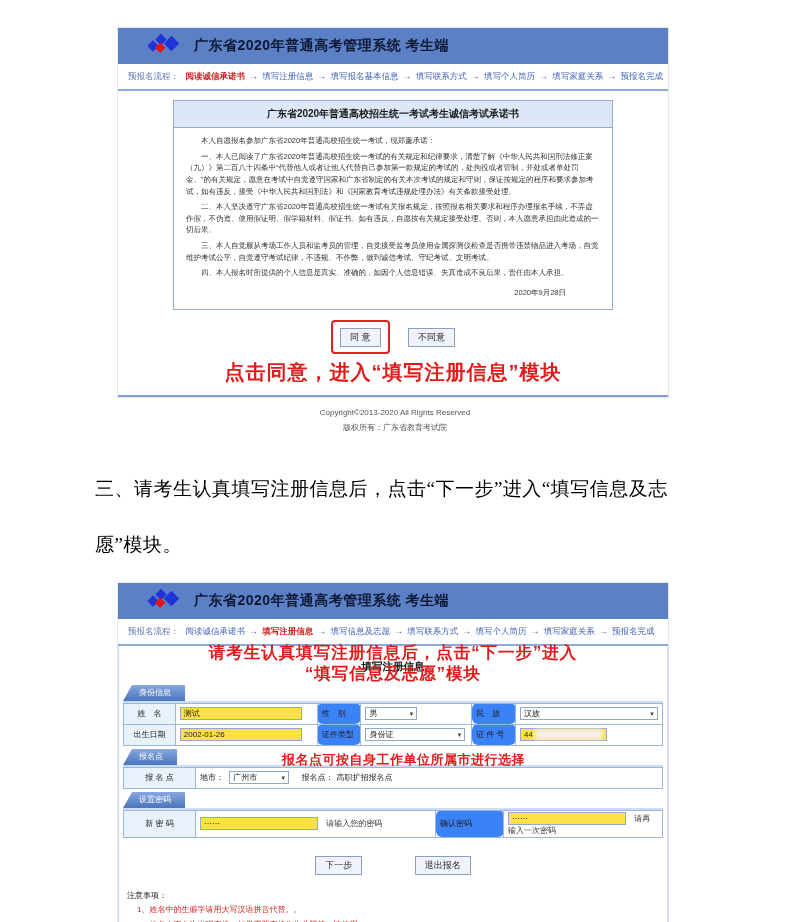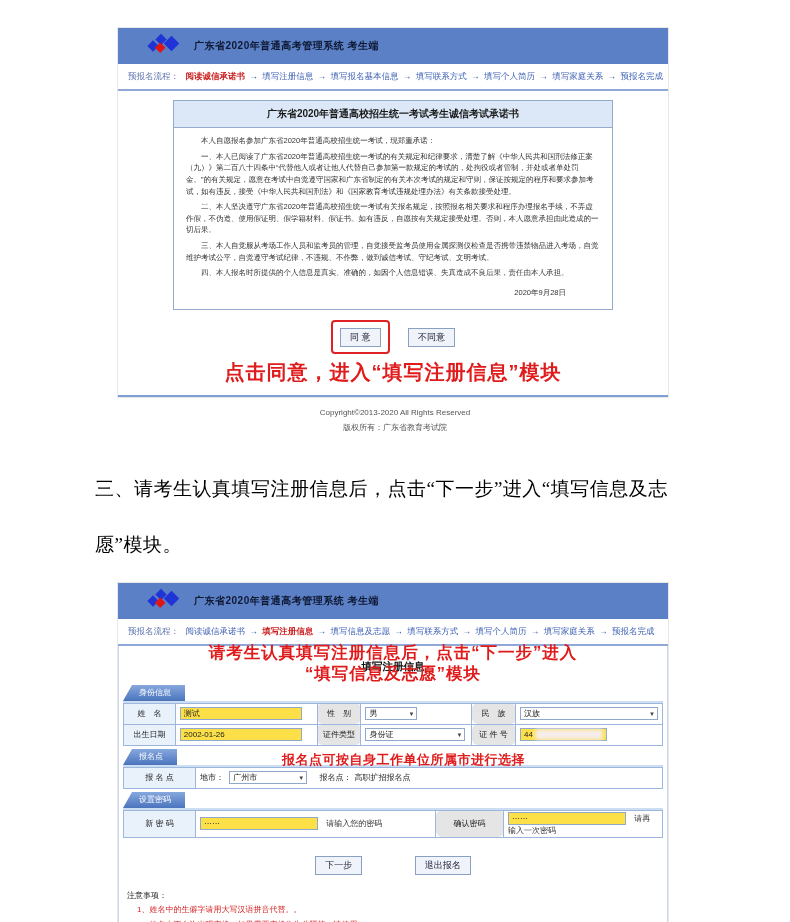--- a/index.html
+++ b/index.html
@@ -4,21 +4,21 @@
 <style>
   * { margin:0; padding:0; box-sizing:border-box; }
   body { background:#ffffff; width:790px; height:922px; font-family:"Liberation Sans","DejaVu Sans",sans-serif; overflow:hidden; }
   .page { position:relative; width:790px; height:922px; background:#fff; }
 
   .shot { width:550px; margin-left:118px; background:#fff; }
   .shot1 { margin-top:28px; box-shadow:0 0 0 1px #e8e8e8; }
   .shot2 { margin-top:10px; box-shadow:0 0 0 1px #e8e8e8; position:relative; }
 
   .shot-header { height:36px; background:#5b80c5; display:flex; align-items:center; padding-left:28px; gap:12px; }
-  .shot-title { font-weight:bold; font-size:10px; color:#0e1833; letter-spacing:0.5px; }
+  .shot-title { font-weight:bold; font-size:14px; color:#0e1833; letter-spacing:0.5px; }
 
   .flow-row { padding:7px 10px 6px 10px; font-size:8.5px; color:#3f62b5; border-bottom:2px solid #8fa8d8; background:#fff; white-space:nowrap; }
   .flow-label { color:#5a6fae; margin-right:4px; }
   .flow-row .step { color:#3f62b5; }
   .flow-row .step.active { color:#cc2222; font-weight:bold; }
   .flow-row .sep { color:#3f62b5; margin:0 2px; }
 
   .agreement-box { width:440px; margin:9px auto 0 auto; border:1px solid #93accd; background:#fff; }
   .agreement-title { background:#dce8f7; border-bottom:1px solid #93accd; text-align:center; font-weight:bold; font-size:10px; color:#1a1a1a; padding:6px 0; }
   .agreement-body { padding:7px 12px 6px 12px; font-size:7.5px; color:#333; line-height:1.55; }
@@ -39,21 +39,21 @@
   .overlay-red { position:absolute; top:-4px; left:0; right:0; z-index:5; color:#e01b1b; font-weight:bold; font-size:16.5px; text-align:center; line-height:1.25; letter-spacing:1px; pointer-events:none; }
   .form-title { text-align:center; font-weight:bold; font-size:10.5px; color:#111; padding:14px 0 8px 0; }
 
   .tab-row { border-bottom:2px solid #cdddf2; margin-top:3px; display:flex; align-items:flex-end; }
   .tab { display:inline-block; background:linear-gradient(#87a8de,#4a74bd); color:#fff; font-size:8px; padding:2.5px 14px 2.5px 16px; clip-path:polygon(9px 0, 100% 0, 100% 100%, 0 100%); }
   .tab-note { color:#e01b1b; font-weight:bold; font-size:13px; margin-left:105px; margin-bottom:-4px; letter-spacing:0.5px; }
 
   table.frm { width:100%; border-collapse:collapse; margin-top:0; }
   table.frm td { border:1px solid #9cb6de; font-size:8px; height:21px; padding:1px 4px; color:#222; }
   td.lbl { background:#e9f1fb; color:#1f4a9c; text-align:center; width:72px; }
-  td.lbl2 { background:#e5e5e5; color:#1f4a9c; text-align:center; width:58px;border-radius:6px; }
+  td.lbl2 { background:#3b82f6; color:#1f4a9c; width:58px;border-radius:6px; }
   .tin { border:1px solid #8fa8cc; background:#fde047; height:13px; font-size:8px; padding:0 3px; display:inline-flex; align-items:center; vertical-align:middle; }
   .sel { border:1px solid #8fa8cc; background:#fff; height:13px; font-size:8px; padding:0 2px 0 3px; display:inline-flex; align-items:center; justify-content:space-between; vertical-align:middle; }
   .sel .arrow { font-size:6px; color:#444; margin-left:4px; }
   .blur-patch { display:inline-block; vertical-align:middle; width:78px; height:11px; background:#f6eded; filter:blur(2px); border-radius:2px; margin-left:2px; }
   .hint { font-size:8px; color:#333; margin-left:6px; }
   .inline-lbl { font-size:8px; color:#222; margin-right:3px; }
 
   .btn-row2 { text-align:center; margin-top:16px; }
   .btn-row2 .sys-btn { margin:0 24px; }
 
@@ -217,21 +217,21 @@
       <div class="tab-row">
         <span class="tab">报名点</span>
         <span class="tab-note">报名点可按自身工作单位所属市进行选择</span>
       </div>
       <table class="frm">
         <tbody>
             <tr>
           <td class="lbl">报 名 点</td>
           <td>
             <span class="inline-lbl">地市：</span>
-            <span class="sel" style="width:78px;justify-content:space-between;">
+            <span class="sel" style="width:60px;justify-content:space-between;">
               <span>广州市</span>
               <span class="arrow">▼</span>
             </span>
             <span class="inline-lbl" style="margin-left:10px;">报名点：</span><span class="inline-lbl">高职扩招报名点</span>
           </td>
         </tr>
       </tbody>
         </table>
 
       <div class="tab-row">

